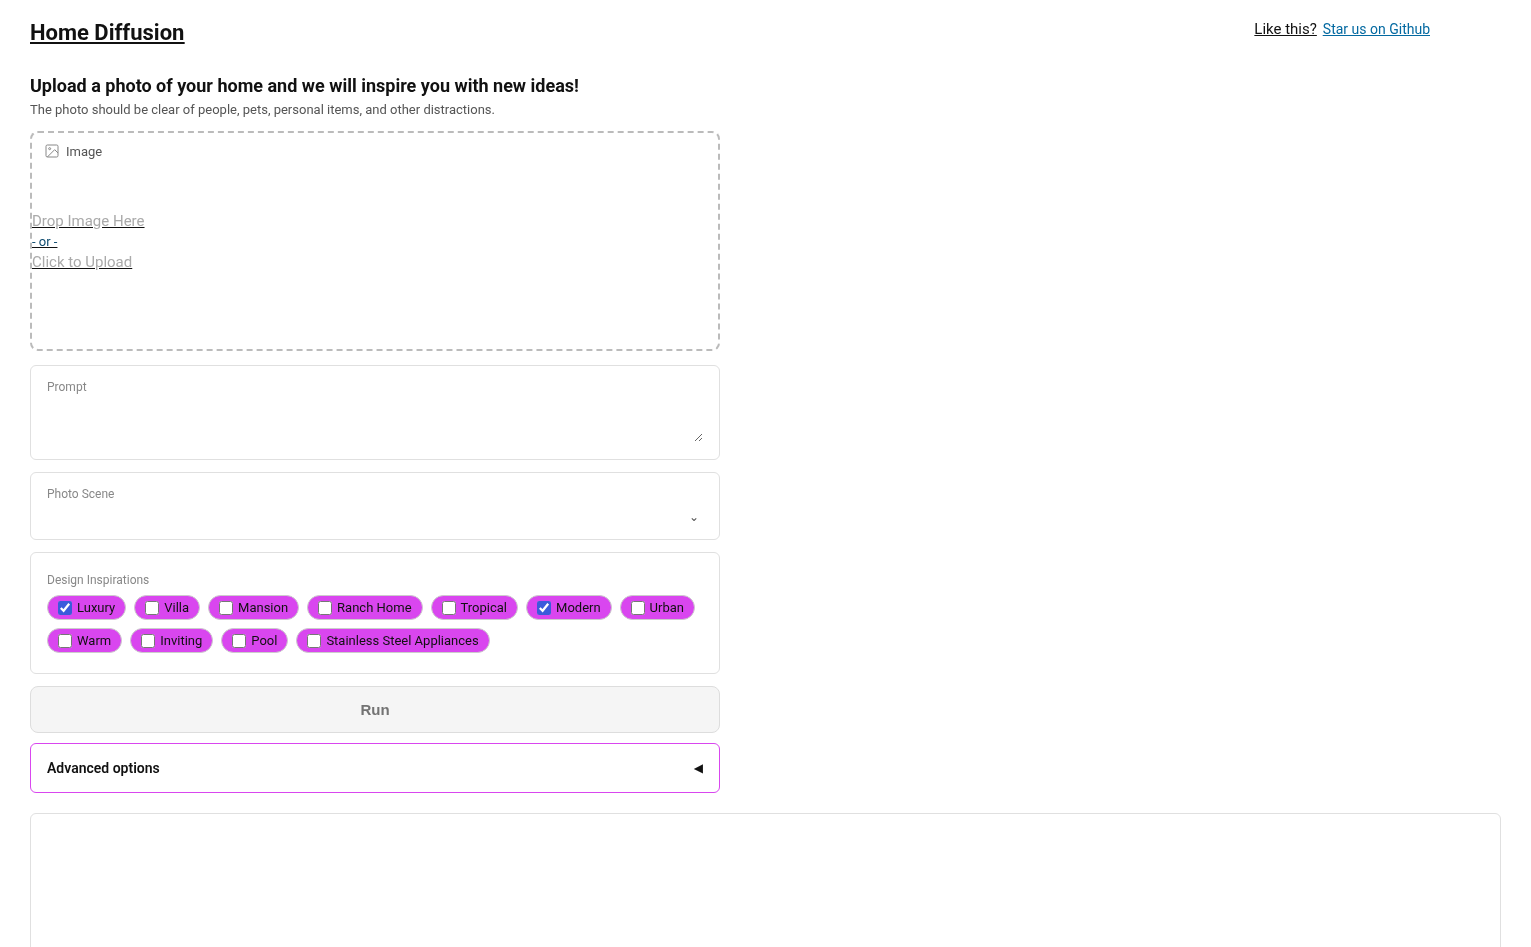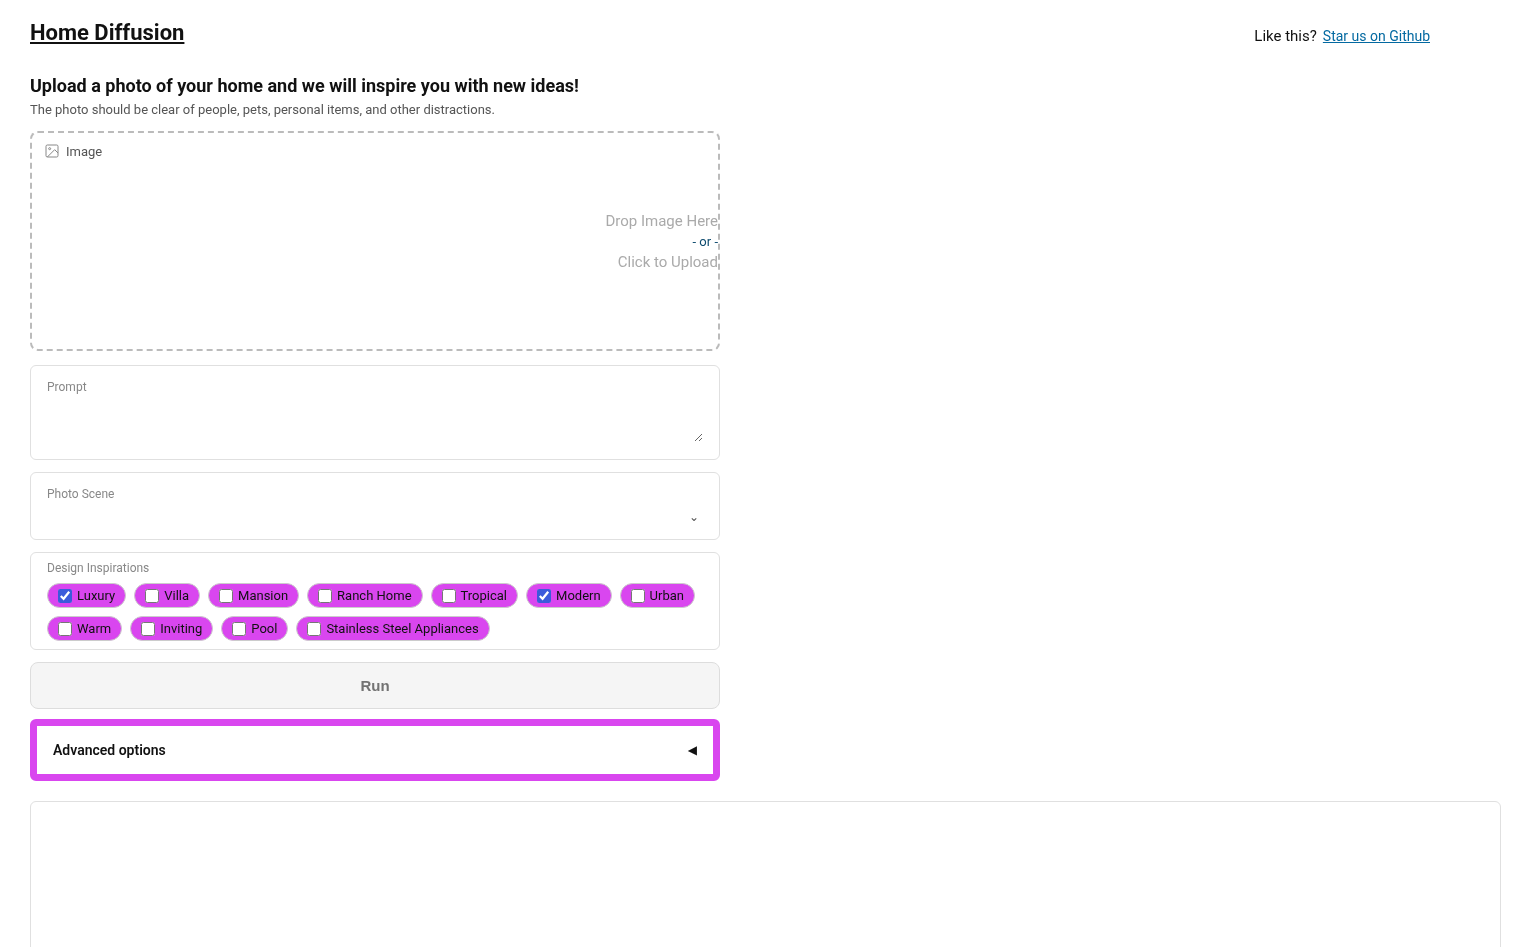--- a/index.html
+++ b/index.html
@@ -25,24 +25,25 @@
       border: 1px solid #e0e0e0;
       border-radius: 6px;
       min-height: 400px;
       display: flex;
       align-items: center;
       justify-content: center;
     }
     .header-row {
       display: flex;
       justify-content: space-between;
-      align-items: flex-end;
+      align-items: flex-start;
       width: 100%;
       max-width: 1460px;
       padding: 20px 30px 0 30px;
+      text-decoration: underline;
     }
     .app-title {
       font-size: 22px;
       font-weight: 700;
       text-decoration: underline;
       cursor: pointer;
     }
     .github-text {
       font-size: 15px;
       color: #111;
@@ -62,26 +63,27 @@
       color: #555;
       margin-bottom: 14px;
     }
     
     .upload-area {
       border: 2px dashed #bbb;
       border-radius: 8px;
       height: 220px;
       display: flex;
       flex-direction: column;
-      align-items: flex-end;
+      align-items: flex-start;
       justify-content: center;
       cursor: pointer;
       position: relative;
       background: #fff;
       margin-bottom: 14px;
+      text-decoration: underline;
     }
     .upload-area-label {
       position: absolute;
       top: 10px;
       left: 12px;
       display: flex;
       align-items: center;
       gap: 6px;
       color: #555;
       font-size: 13px;
@@ -146,21 +148,21 @@
       position: absolute;
       right: 4px;
       pointer-events: none;
       color: #555;
       font-size: 12px;
     }
     
     .design-inspirations-box {
       border: 1px solid #e0e0e0;
       border-radius: 6px;
-      padding: 8px 16px;
+      padding: 20px 16px;
       margin-bottom: 12px;
     }
     .chips-row {
       display: flex;
       flex-wrap: wrap;
       gap: 8px;
       margin-top: 6px;
     }
     .chip {
       display: flex;
@@ -188,21 +190,21 @@
       border: 1px solid #ddd;
       border-radius: 8px;
       font-size: 15px;
       font-weight: 600;
       cursor: pointer;
       margin-bottom: 10px;
       color: #737373;
     }
     
     .advanced-options-bar {
-      border: 7px solid #d946ef;
+      border: 1px solid #d946ef;
       border-radius: 6px;
       padding: 16px;
       display: flex;
       justify-content: space-between;
       align-items: center;
       cursor: pointer;
     }
     .advanced-label {
       font-size: 14px;
       font-weight: 600;

